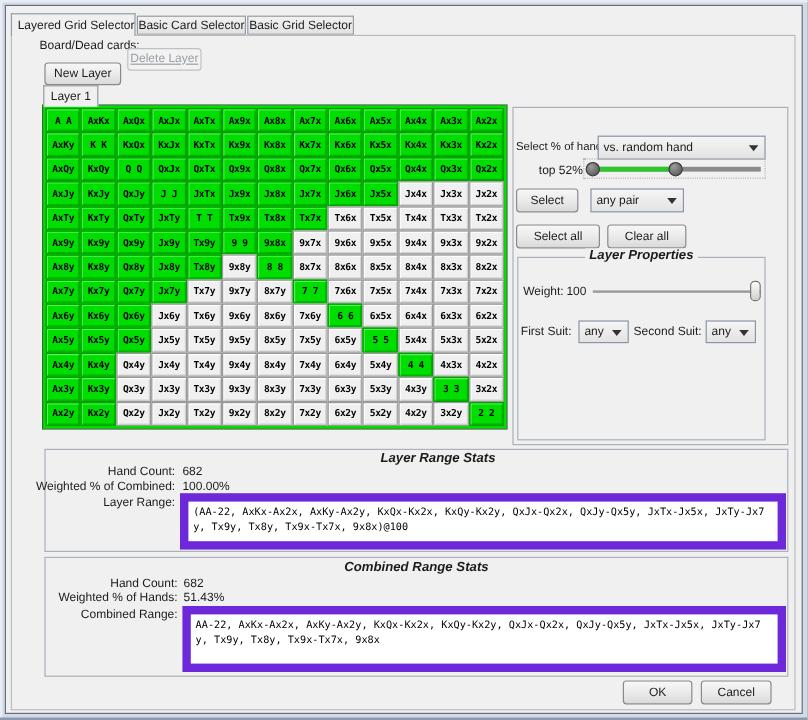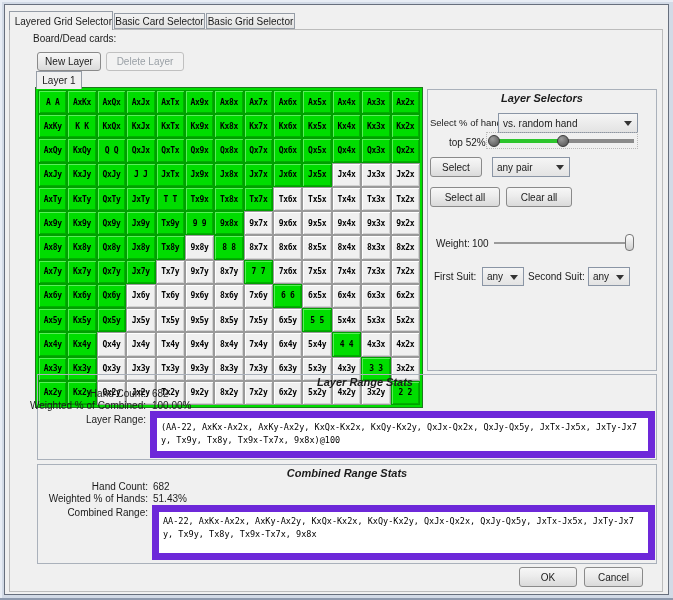--- a/index.html
+++ b/index.html
@@ -19,21 +19,21 @@
   .btn{position:absolute;display:flex;align-items:center;justify-content:center;font-size:10px;
        background:linear-gradient(#f7f7f7,#ececec 45%,#dadada);border:1px solid #8a8a8a;border-radius:3px;
        box-sizing:border-box;cursor:default;white-space:nowrap;}
   .btn.disabled{color:#9aa0a6;border-color:#c0c0c0;background:#f2f2f2;}
 
   
   .mini-tab{position:absolute;display:flex;align-items:center;justify-content:center;font-size:10px;
        border:1px solid #959ca6;border-bottom:none;background:#f0f0f0;z-index:2;box-sizing:border-box;}
 
   
-  #hand-grid{position:absolute;left:36px;top:88px;width:386px;height:319px;display:grid;
+  #hand-grid{position:absolute;left:36px;top:88px;width:386px;height:269px;display:grid;
        grid-template-columns:repeat(13,1fr);grid-template-rows:repeat(13,1fr);
        border:2px solid var(--sel,#00dd00);outline:1px solid #1e7a1e;background:#737373;box-sizing:border-box;}
   .cell{display:flex;align-items:center;justify-content:center;box-sizing:border-box;
        font-family:"DejaVu Sans Mono",monospace;font-weight:bold;font-size:8px;letter-spacing:-0.3px;color:#000;}
   .cell.on{background:var(--sel,#00dd00);border:1px solid #00a000;box-shadow:inset 1px 1px 0 rgba(160,255,160,.55), inset -1px -1px 0 rgba(0,90,0,.35);}
   .cell.off{background:var(--unsel,#f0f0f0);border:1px solid #9a9a9a;box-shadow:inset 1px 1px 0 #ffffff, inset -1px -1px 0 rgba(0,0,0,.12);}
 
   
   .panel{position:absolute;border:1px solid #aab1bb;box-sizing:border-box;}
   .panel-title{font-size:11px;font-weight:bold;font-style:italic;text-align:center;white-space:nowrap;}
@@ -79,21 +79,21 @@
     <span>Basic Card Selector</span>
   </div>
   <div class="tab" style="left:206px;top:13px;width:89px;height:16px;">
     <span>Basic Grid Selector</span>
   </div>
   <div class="content-box"></div>
 
   <div class="lbl" style="left:33px;top:33px;">Board/Dead cards:</div>
 
   <div class="btn" style="left:37px;top:52px;width:64px;height:19px;">New Layer</div>
-  <div class="btn disabled" style="left:106px;top:52px;width:78px;height:19px;">Delete Layer</div>
+  <div class="btn disabled" style="left:106px;top:40px;width:62px;height:19px;text-decoration:underline;">Delete Layer</div>
 
   <div class="mini-tab" style="left:36px;top:71px;width:46px;height:18px;">Layer 1</div>
 
   <div id="hand-grid">
       <div class="cell on">A A</div>
       <div class="cell on">AxKx</div>
       <div class="cell on">AxQx</div>
       <div class="cell on">AxJx</div>
       <div class="cell on">AxTx</div>
       <div class="cell on">Ax9x</div>
@@ -256,21 +256,20 @@
       <div class="cell off">8x2y</div>
       <div class="cell off">7x2y</div>
       <div class="cell off">6x2y</div>
       <div class="cell off">5x2y</div>
       <div class="cell off">4x2y</div>
       <div class="cell off">3x2y</div>
       <div class="cell on">2 2</div>
     </div>
 
   <div class="panel" style="left:427px;top:89px;width:230px;height:282px;"></div>
-  <div class="panel-title" style="position:absolute;left:427px;width:230px;top:92px;">Layer Selectors</div>
 
   <div class="lbl" style="left:430px;top:117px;font-size:9.5px;">Select % of hands</div>
   <div class="combo" style="left:498px;top:113px;width:140px;height:20px;">
     <span>vs. random hand</span>
     <span class="arr"></span>
   </div>
 
   <div class="lbl" style="left:449px;top:137px;">top 52%</div>
   <div class="pslider" style="left:486px;top:132px;width:152px;height:17px;">
     <div class="track"></div>
@@ -281,20 +280,23 @@
 
   <div class="btn" style="left:430px;top:157px;width:52px;height:20px;">Select</div>
   <div class="combo" style="left:492px;top:157px;width:78px;height:20px;">
     <span>any pair</span>
     <span class="arr"></span>
   </div>
 
   <div class="btn" style="left:430px;top:187px;width:70px;height:20px;">Select all</div>
   <div class="btn" style="left:506px;top:187px;width:66px;height:20px;">Clear all</div>
 
+  <div class="panel" style="left:431px;top:214px;width:207px;height:153px;">
+    <span class="panel-title title-on-line">Layer Properties</span>
+  </div>
   <div class="lbl" style="left:436px;top:238px;">Weight:</div>
   <div class="lbl" style="left:472px;top:238px;">100</div>
   <div class="wslider" style="left:494px;top:234px;width:140px;height:17px;">
     <div class="track"></div>
     <div class="wthumb"></div>
   </div>
   <div class="lbl" style="left:434px;top:271px;">First Suit:</div>
   <div class="combo" style="left:482px;top:267px;width:42px;height:19px;">
     <span>any</span>
     <span class="arr"></span>

